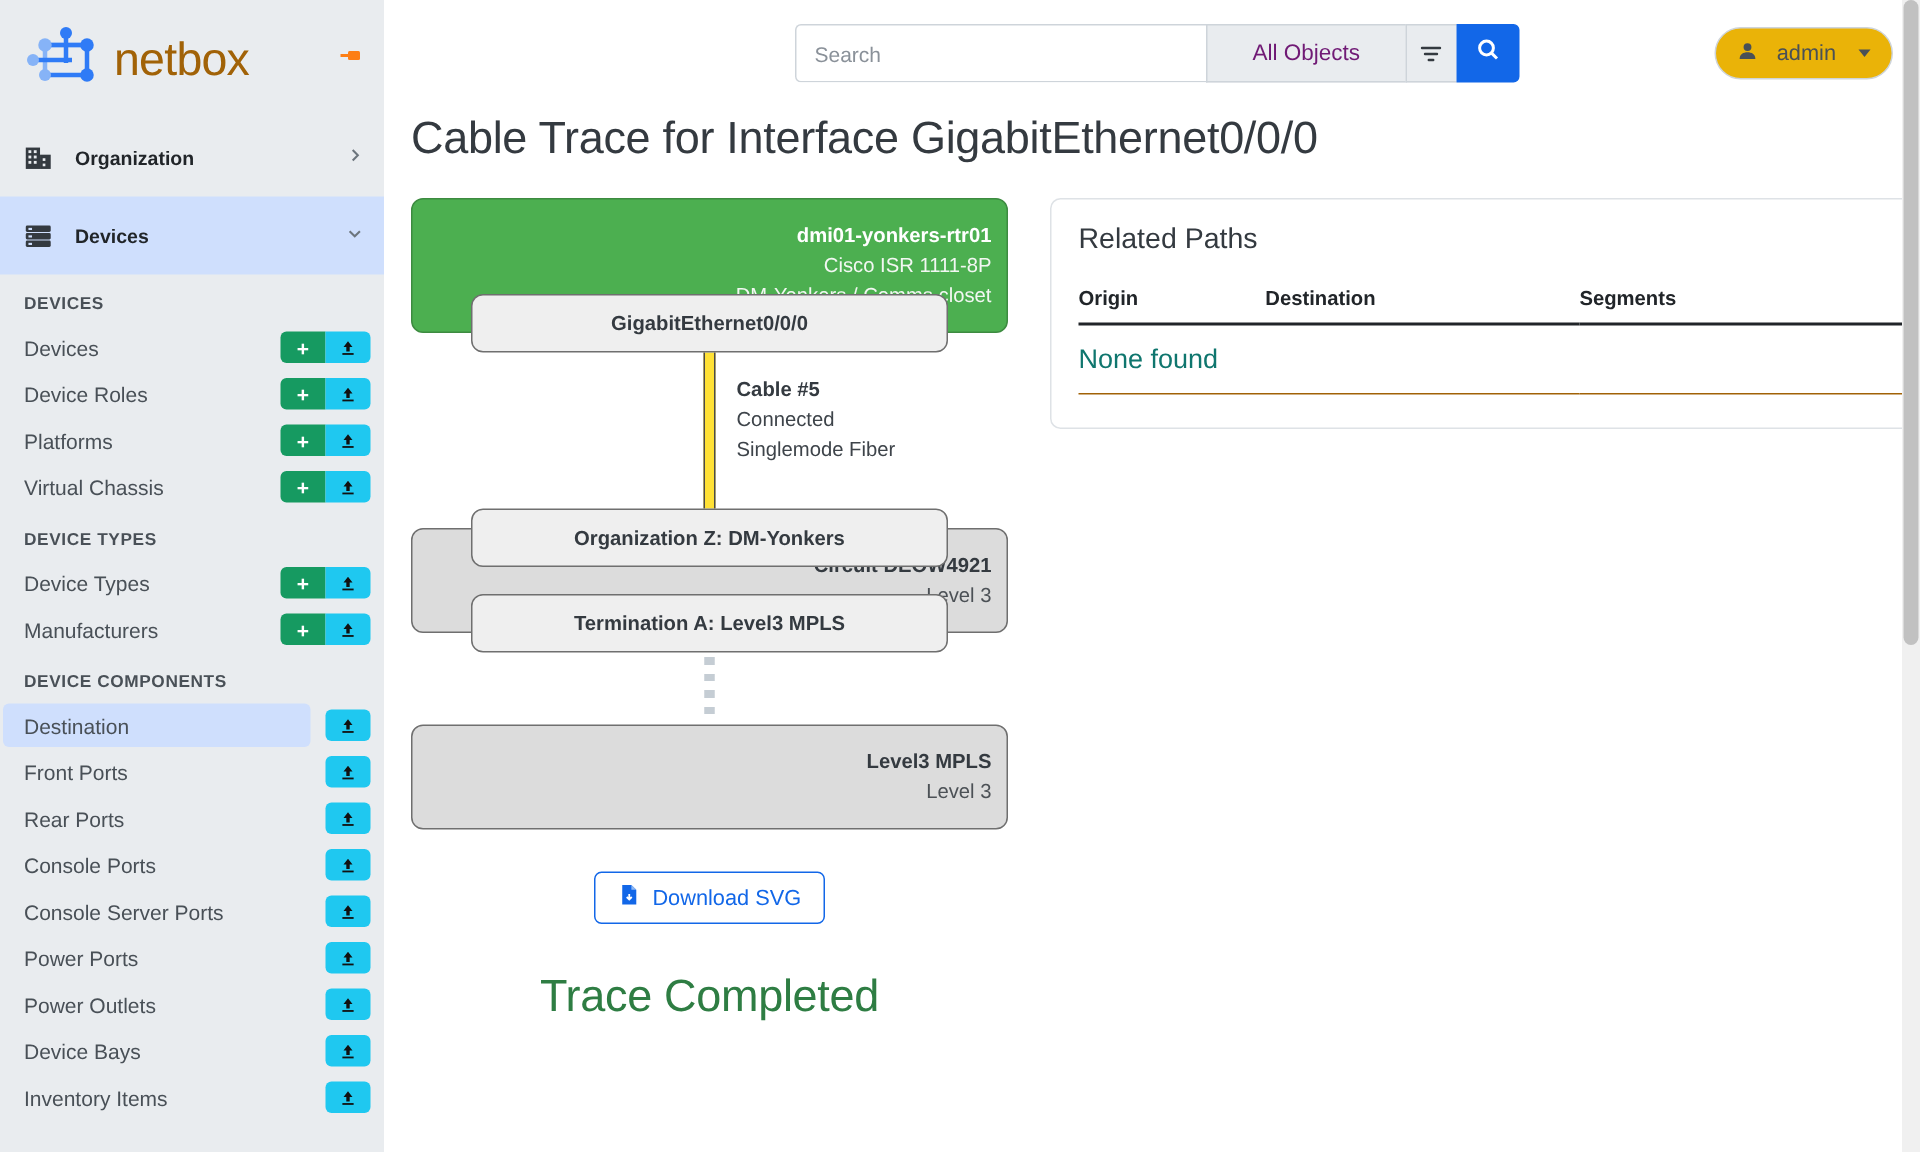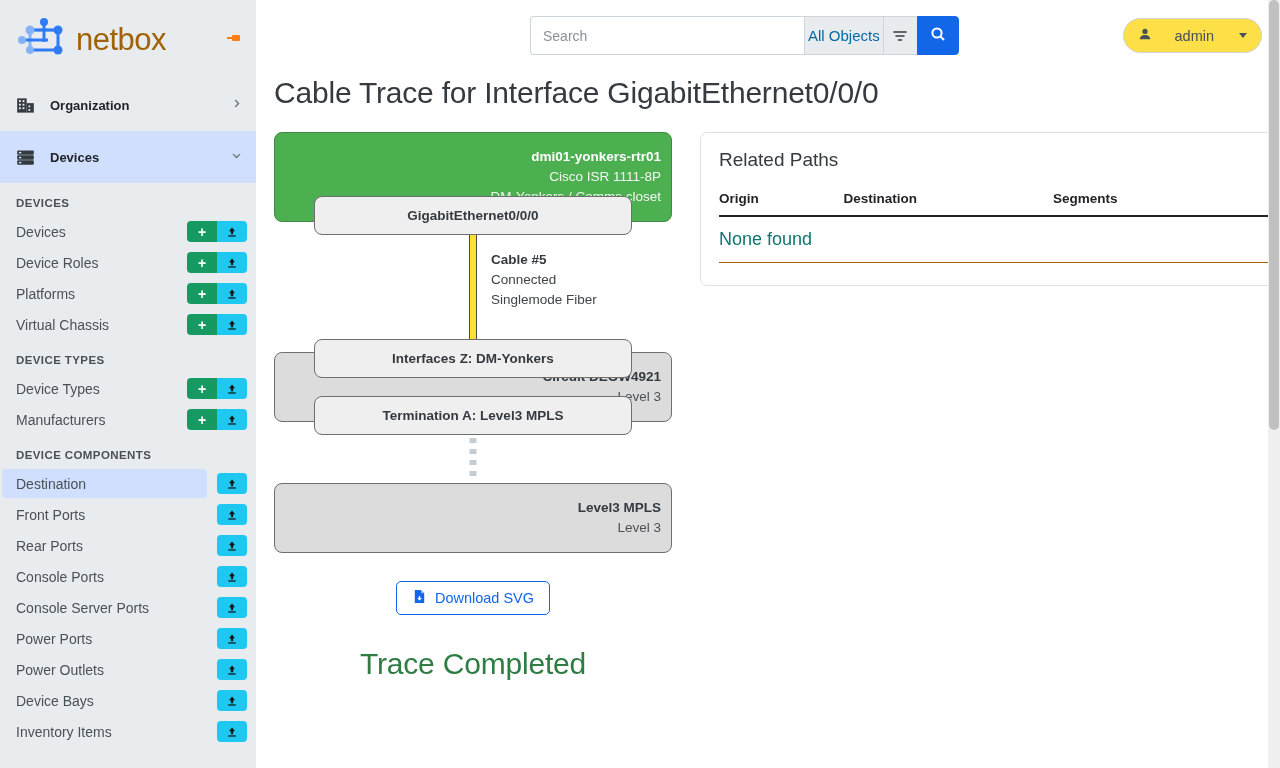--- a/index.html
+++ b/index.html
@@ -127,26 +127,26 @@
     padding: 0 12px;
     font-size: 14px;
     font-family: "Liberation Sans", sans-serif;
     color: #495057;
     background: #fff;
     outline: none;
   }
   .search-input::placeholder { color: #8a9199; }
   .search-scope {
     display: flex; align-items: center;
-    padding: 0 3px;
+    padding: 0 30px;
     background: #e9ecef;
     border: 1px solid #ced4da;
     border-right: none;
     font-size: 15px;
-    color: #0369a1;
+    color: #701a75;
     cursor: pointer;
     white-space: nowrap;
   }
   .search-filter {
     display: flex; align-items: center; justify-content: center;
     width: 34px;
     background: #e9ecef;
     border: 1px solid #ced4da;
     border-right: none;
     cursor: pointer;
@@ -158,25 +158,25 @@
     background: #1267e8;
     border: 1px solid #1267e8;
     border-radius: 0 4px 4px 0;
     cursor: pointer;
     color: #ffffff;
   }
   .userbtn {
     position: absolute;
     right: 18px; top: 18px;
     height: 35px;
-    display: flex; align-items: center; gap: 23px;
+    display: flex; align-items: center; gap: 13px;
     padding: 0 14px;
     border: 1px solid #ced4da;
     border-radius: 18px;
-    background: #fde047;
+    background: #eab308;
     font-size: 14.5px;
     color: #495057;
     cursor: pointer;
   }
   .userbtn .caret {
     width: 0; height: 0;
     border-left: 4px solid transparent;
     border-right: 4px solid transparent;
     border-top: 5px solid #495057;
     margin-left: 2px;
@@ -654,21 +654,21 @@
 
           <div class="cable-seg">
             <div class="cable-line"></div>
             <div class="cable-info">
               <div class="ci-title">Cable #5</div>
               <div class="ci-line">Connected</div>
               <div class="ci-line">Singlemode Fiber</div>
             </div>
           </div>
 
-          <div class="node-inner">Interfaces Z: DM-Yonkers</div>
+          <div class="node-inner">Organization Z: DM-Yonkers</div>
 
           <div class="node-outer node-gray overlap-up">
             <div class="node-title">Circuit DEOW4921</div>
             <div class="node-sub">Level 3</div>
           </div>
 
           <div class="node-inner overlap-up">Termination A: Level3 MPLS</div>
 
           <div class="dot-seg">
             <div class="dot-line"></div>

